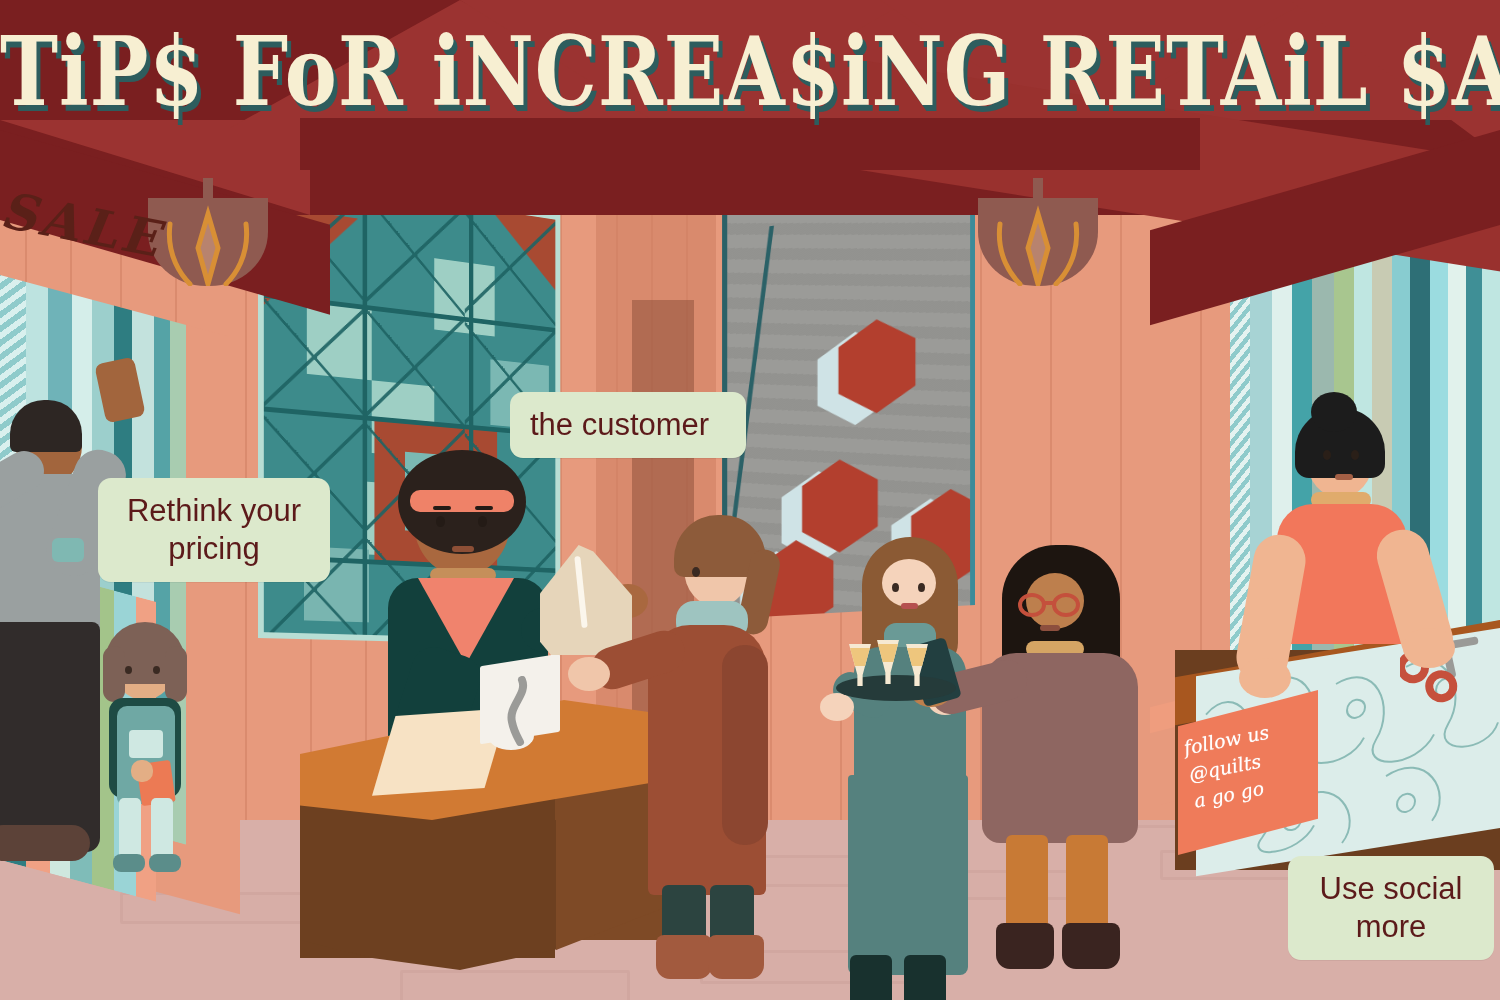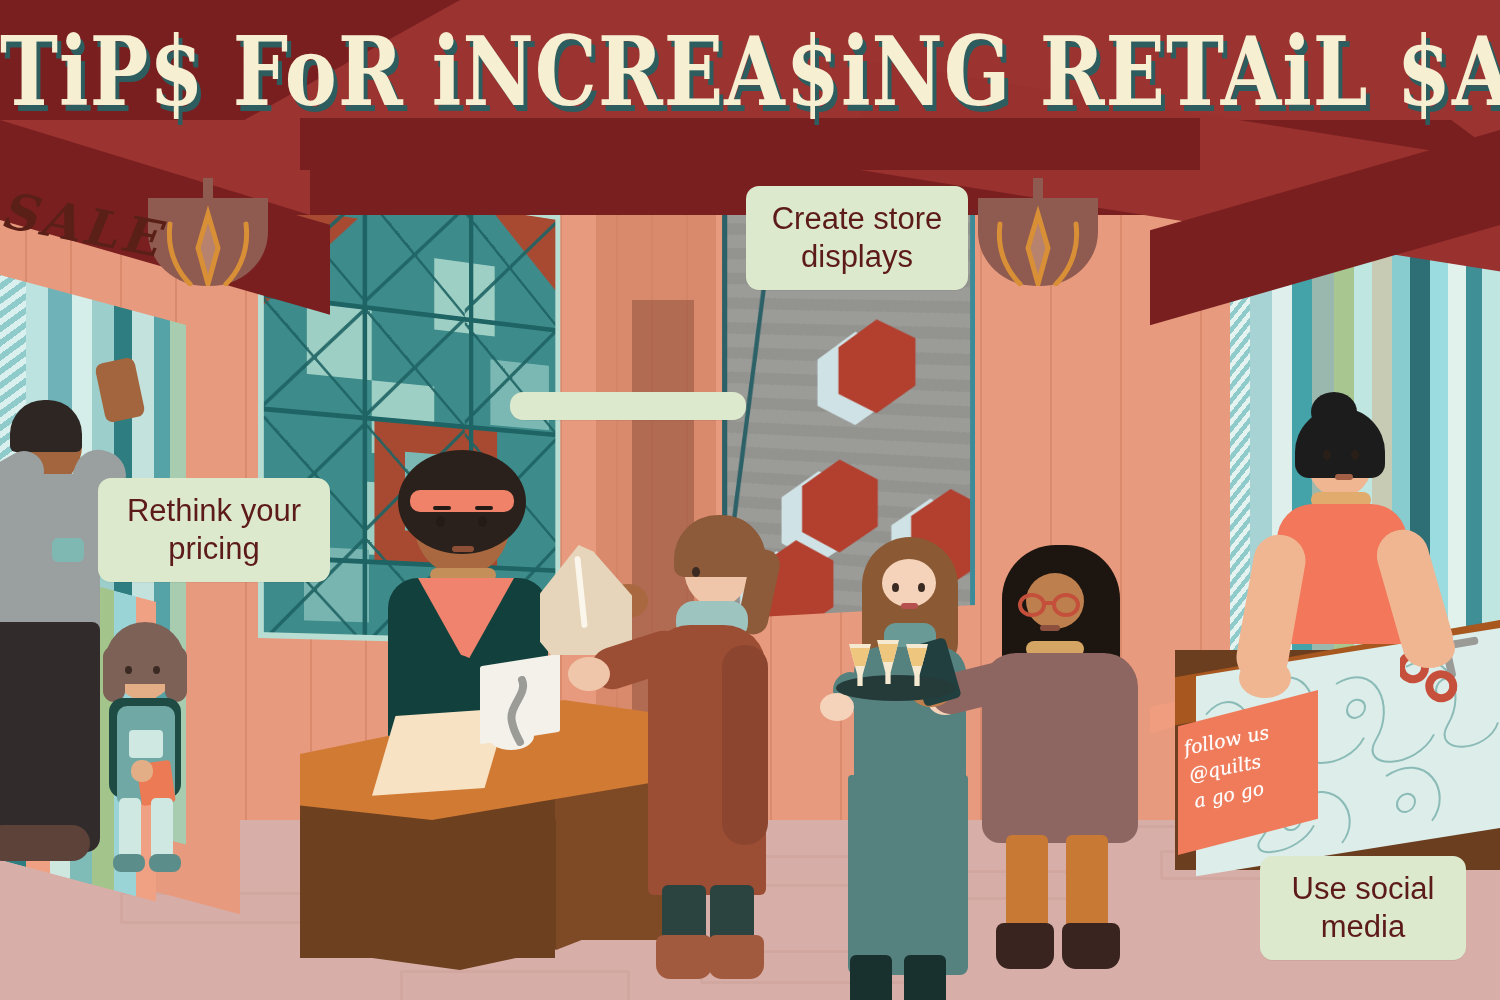--- a/index.html
+++ b/index.html
@@ -527,33 +527,30 @@
   <div class="social-text">
     <div>follow us</div>
     <div>@quilts</div>
     <div>a go go</div>
   </div>
 
   <div class="title">
     <span>TiP$ FoR iNCREA$iNG RETAiL $ALE$</span>
   </div>
 
-  <div class="callout center" style="left:746px;top:186px;width:222px;">
-    <div>Create store</div>
-    <div>displays</div>
-  </div>
 
   <div class="callout left" style="left:510px;top:392px;width:236px;">
+    <div>the customer</div>
   </div>
 
 
   <div class="callout center" style="left:98px;top:478px;width:232px;">
     <div>Rethink your</div>
     <div>pricing</div>
   </div>
 
 
-  <div class="callout center" style="left:1260px;top:856px;width:206px;">
+  <div class="callout center" style="left:1288px;top:856px;width:206px;">
     <div>Use social</div>
-    <div>media</div>
+    <div>more</div>
   </div>
 
 </div>
 
 </body></html>

